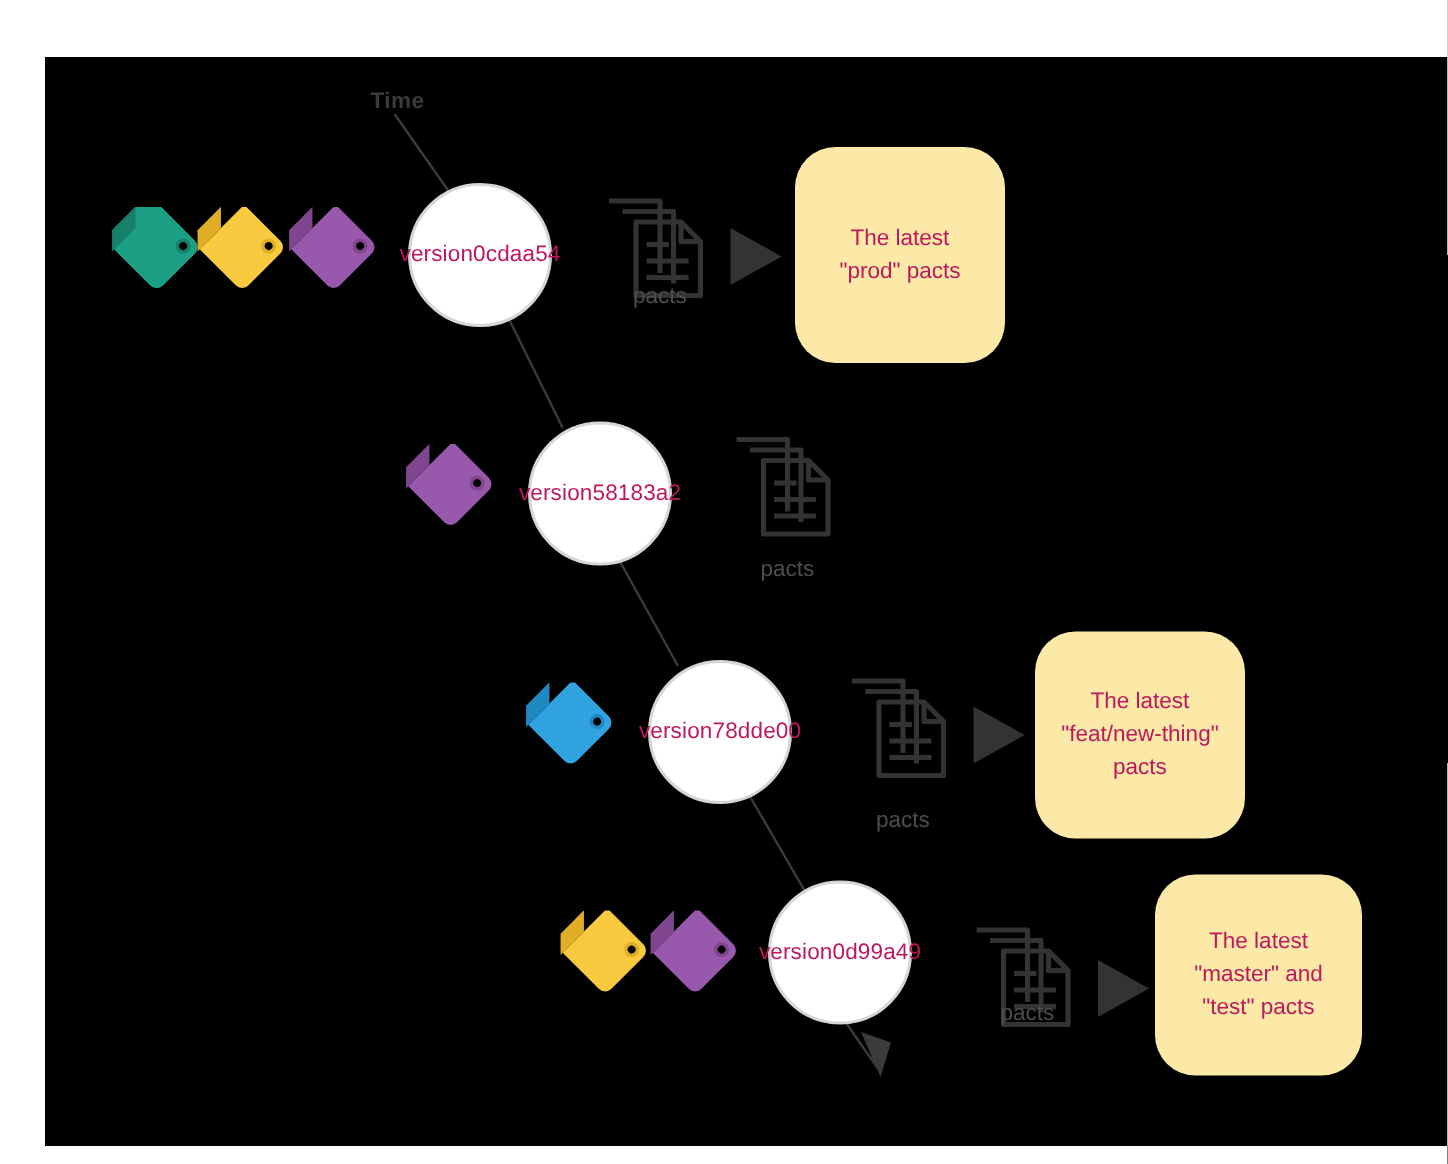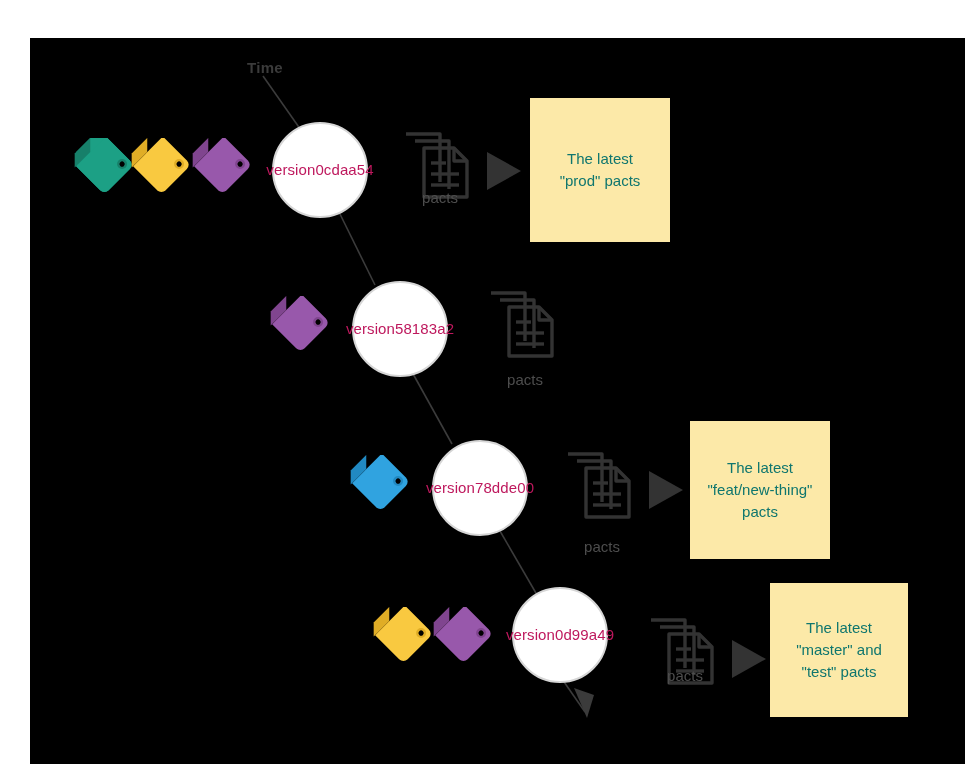--- a/index.html
+++ b/index.html
@@ -50,25 +50,26 @@
   }
   .node-circle span { display: block; white-space: nowrap; }
   .note {
     position: absolute;
     background: #fce9a8;
     box-sizing: border-box;
     display: flex;
     align-items: center;
     justify-content: center;
     text-align: center;
-    color: #0f766e;
+    color: #be185d;
     font-size: 15px;
     line-height: 1.45;
     padding: 6px 8px;
     white-space: pre-line;
+    border-radius: 27px;
   }
   .pacts-label {
     position: absolute;
     color: #4d4d4d;
     font-size: 15px;
     text-align: center;
     width: 90px;
   }
   .time-label {
     position: absolute;

